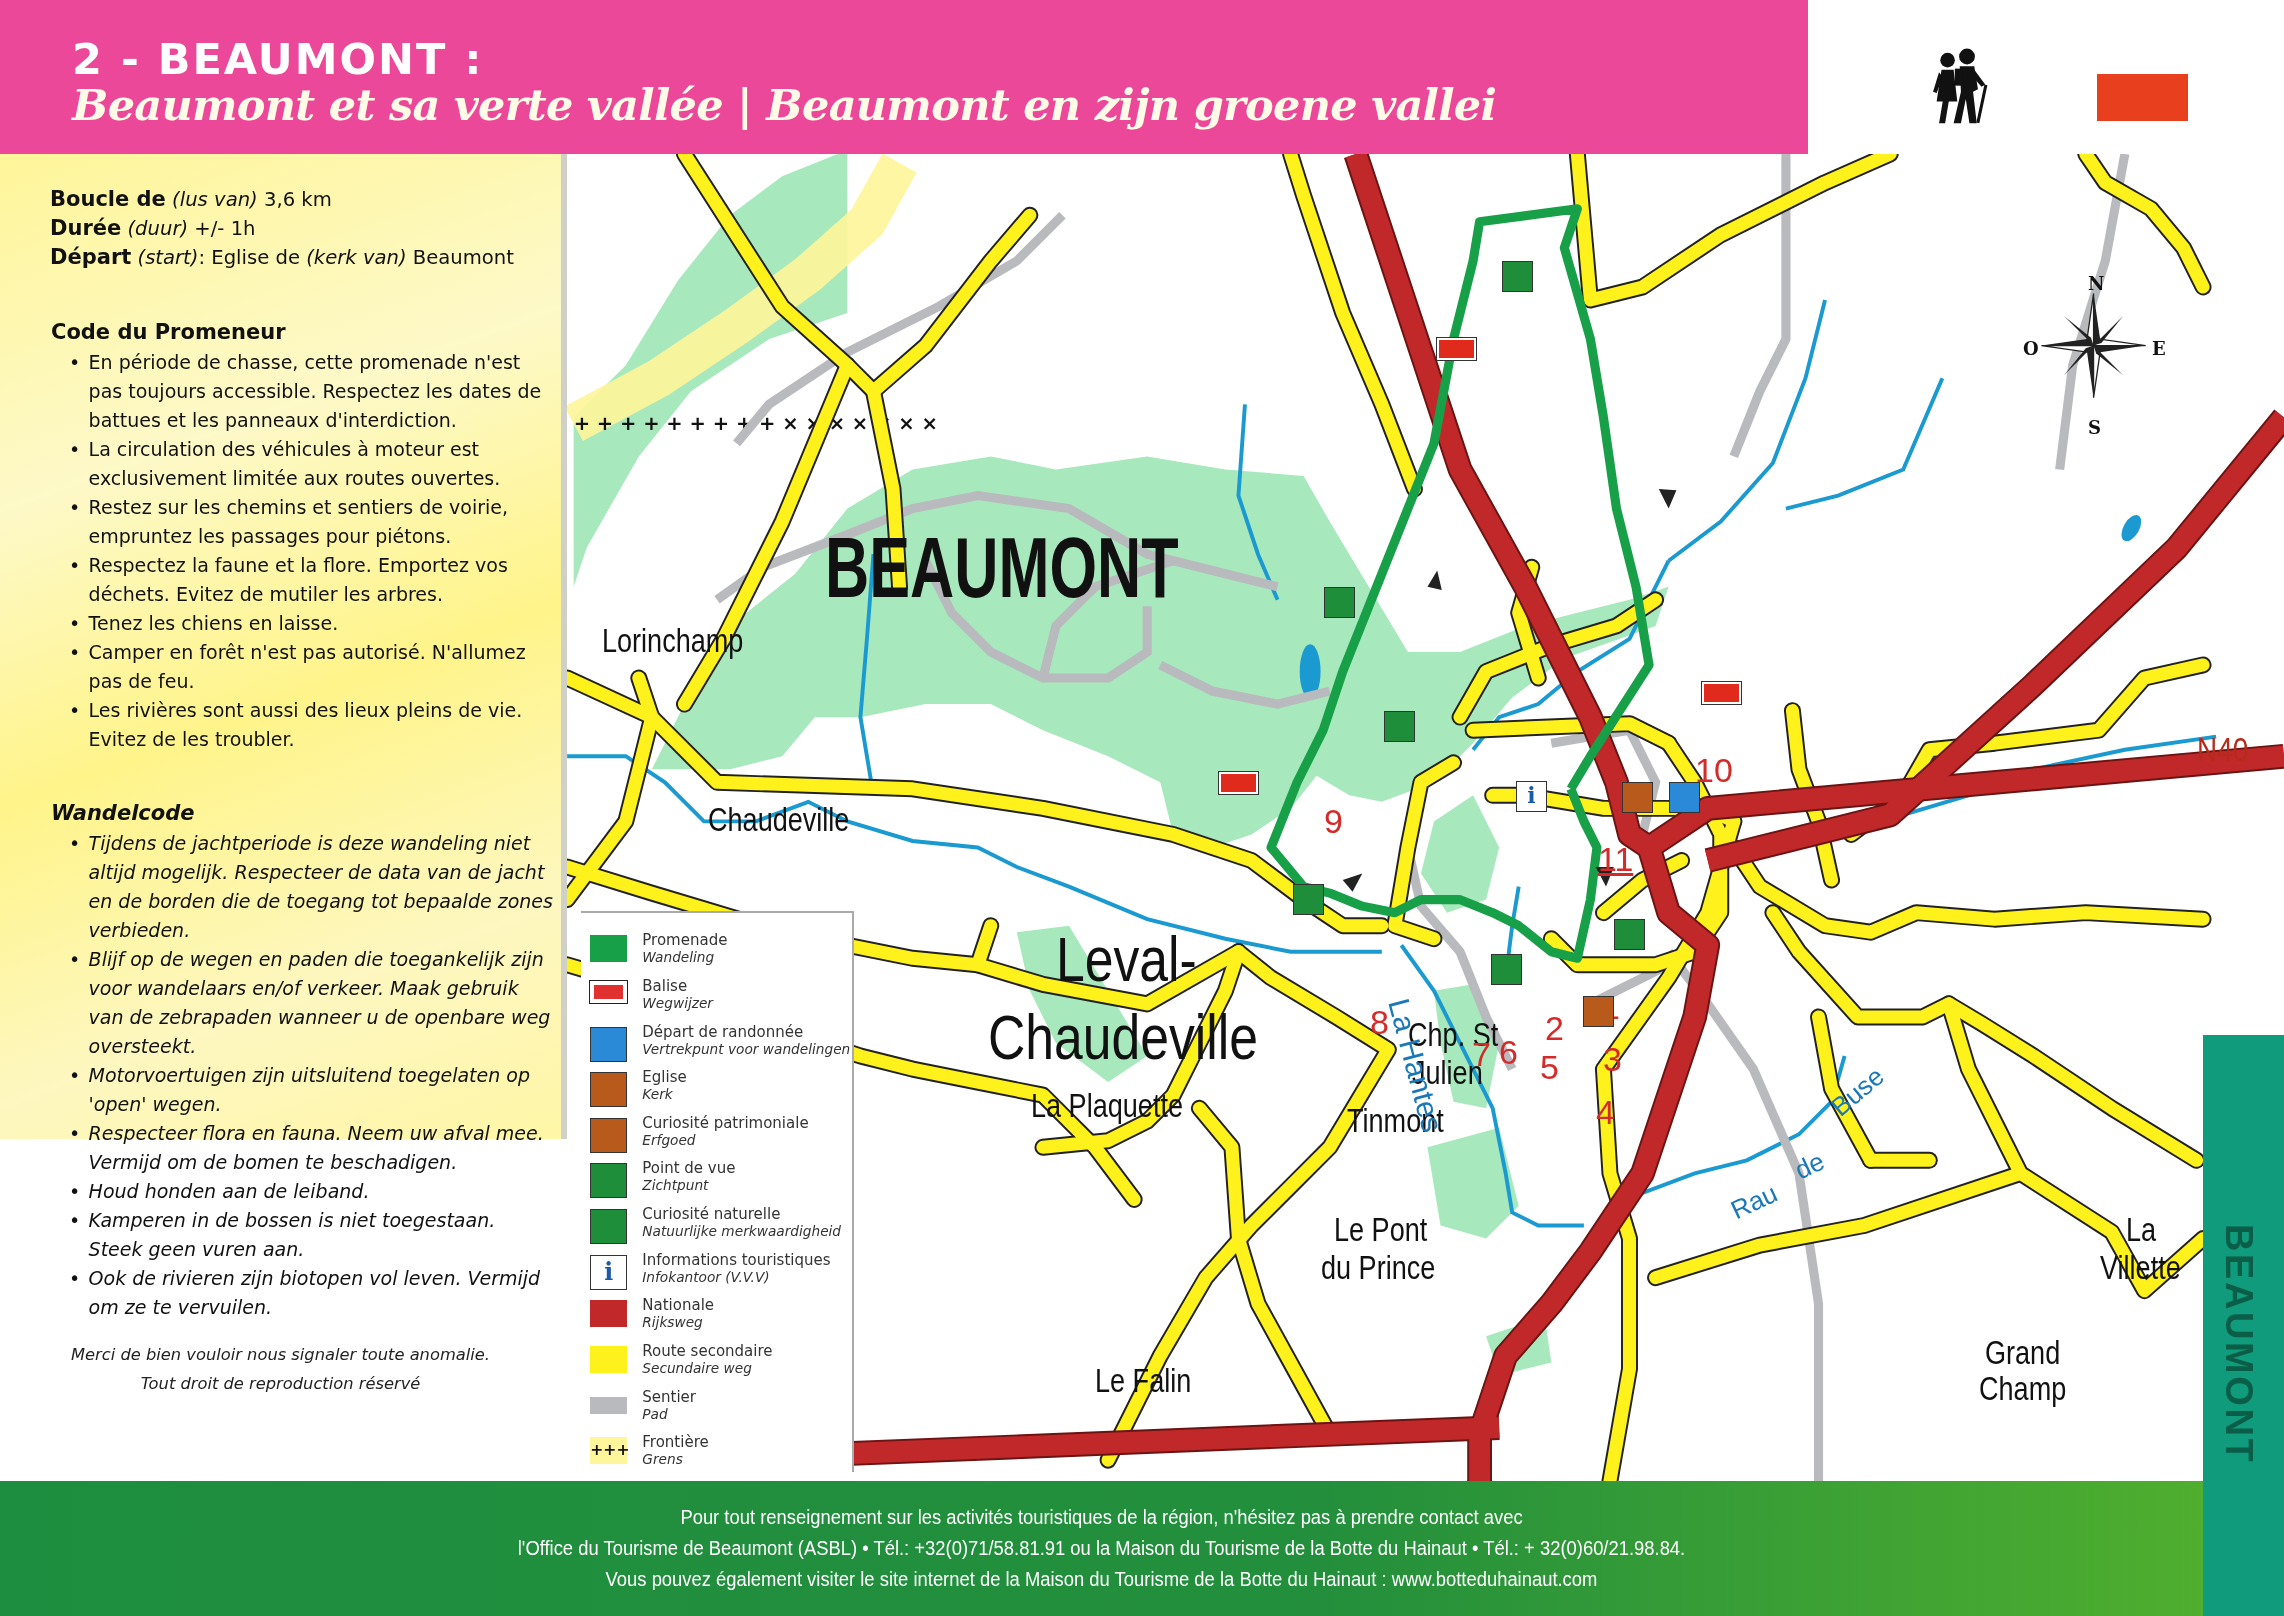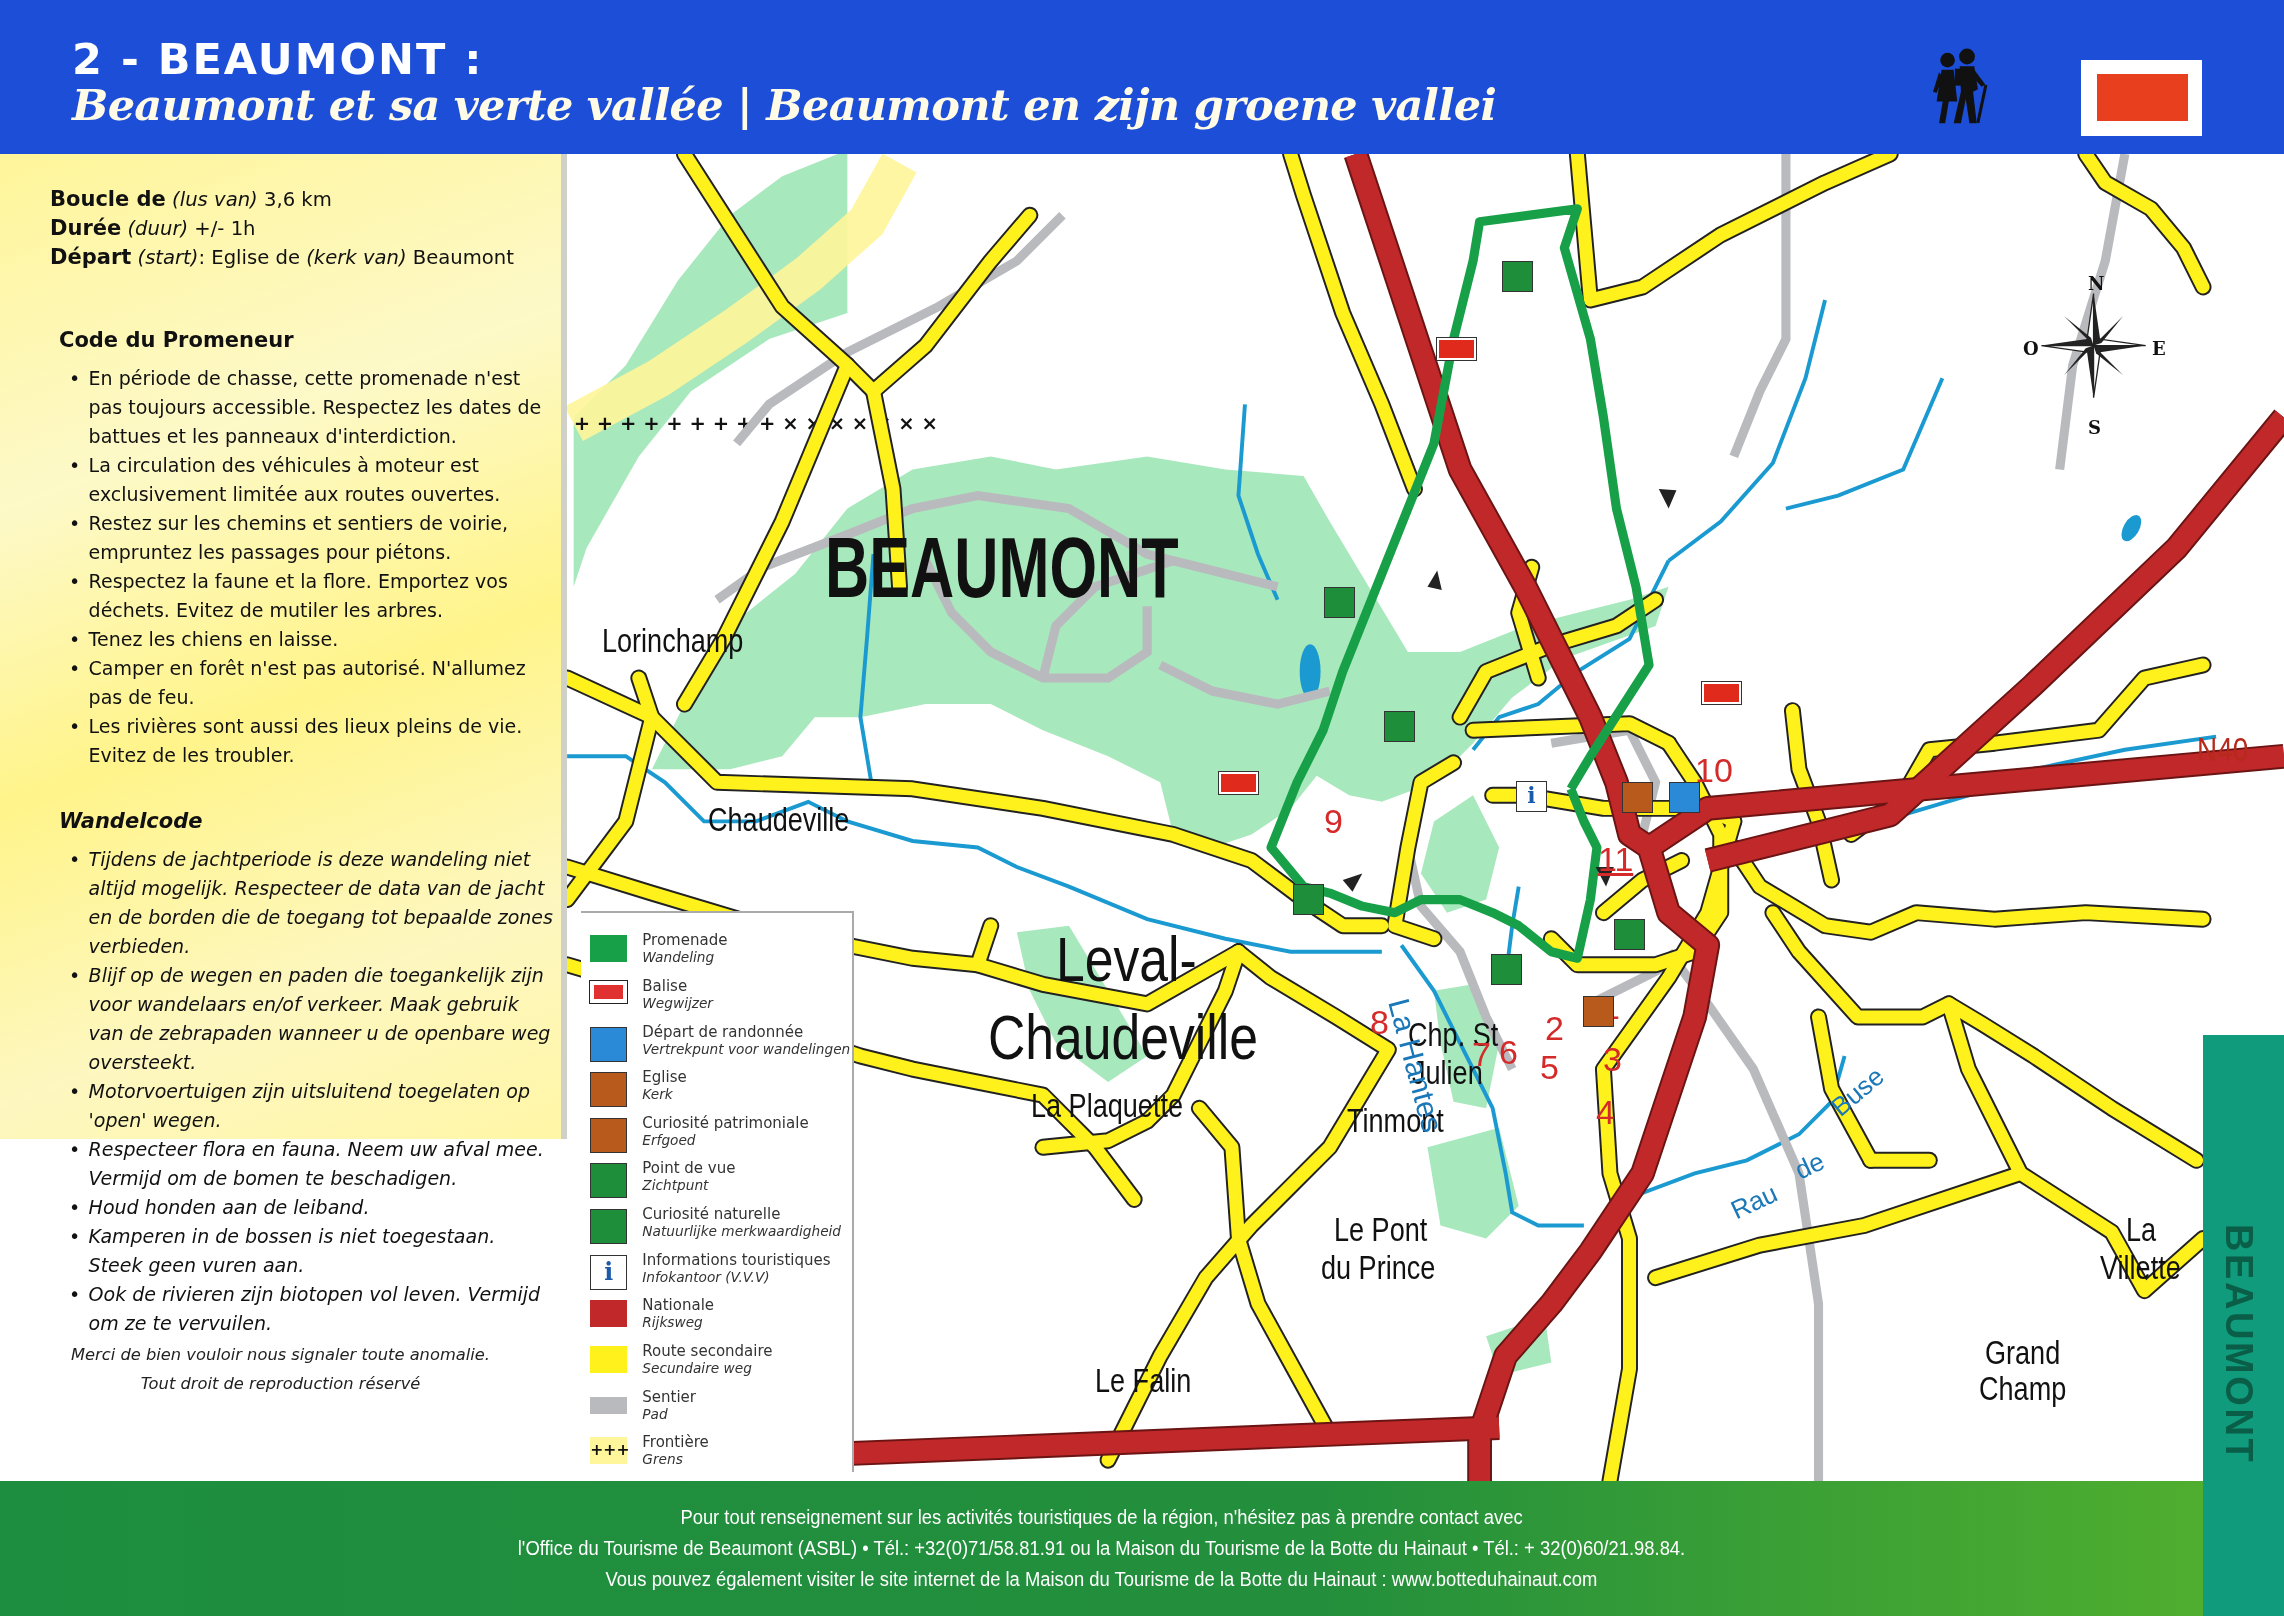--- a/index.html
+++ b/index.html
@@ -1,28 +1,28 @@
 <!DOCTYPE html>
 <html style="font-size:10.4px"><head>
 <meta charset="utf-8">
 <style>
   html, body { margin:0; padding:0; }
   body { width:2284px; height:1617px; position:relative; overflow:hidden; background:#ffffff; font-family:"DejaVu Sans", sans-serif; }
-  .header { position:absolute; left:0; top:0; width:2284px; height:154px; background:#1d4ed8; }
+  .header { position:absolute; left:0; top:0; width:1808px; height:154px; background:#ec4899; }
   .header .title { position:absolute; left:72px; top:34px; color:#fff; font-family:"DejaVu Sans", sans-serif; font-weight:bold; font-size:43px; letter-spacing:2px; }
   .header .subtitle { position:absolute; left:72px; top:80px; color:#fffbe6; font-family:"DejaVu Serif", serif; font-style:italic; font-weight:bold; font-size:43px; letter-spacing:-0.7px; }
   .hikers-icon { position:absolute; left:1922px; top:48px; width:73px; height:85px; }
   .balise-flag { position:absolute; left:2081px; top:60px; width:121px; height:76px; background:#fff; }
   .balise-flag .inner { position:absolute; left:15.6px; top:13.7px; width:91px; height:47px; background:#e8401e; }
 
   .sidebar { position:absolute; left:0; top:154px; width:567px; height:985px; background:linear-gradient(160deg,#fff59a 0%,#fdf9c8 30%,#fff48a 55%,#fdf7c0 80%,#fff6a6 100%); border-right:6.5px solid #cfd0c8; box-sizing:border-box; }
   .sidebar .meta { position:absolute; left:50px; top:31px; font-family:"DejaVu Sans", sans-serif; font-size:19.6px; line-height:29px; color:#111; }
   .sidebar .meta b { font-weight:bold; font-size:21px; }
   .sidebar .meta i { font-style:italic; }
-  .sidebar h3 { margin:12px; font-size:21px; font-weight:bold; color:#111; }
+  .sidebar h3 { margin:4px; font-size:21px; font-weight:bold; color:#111; }
   .code-section { position:absolute; left:47px; width:508px; }
   .code-section ul { list-style:none; margin:3.9px 0 0 0; padding:0 0 0 22px; }
   .code-section li { position:relative; font-size:19px; line-height:29px; color:#111; padding-left:19.6px; }
   .code-section li::before { content:"•"; position:absolute; left:0; top:0; }
   .code-nl li { font-style:italic; }
   .code-nl h3 { font-style:italic; }
   .sidebar .notes { position:absolute; left:0; width:561px; top:1192px; text-align:center; font-style:italic; font-size:16.3px; line-height:29px; color:#222; }
 
   .map { position:absolute; left:567px; top:154px; width:1717px; height:1327px; }
   .map svg { position:absolute; left:0; top:0; }

